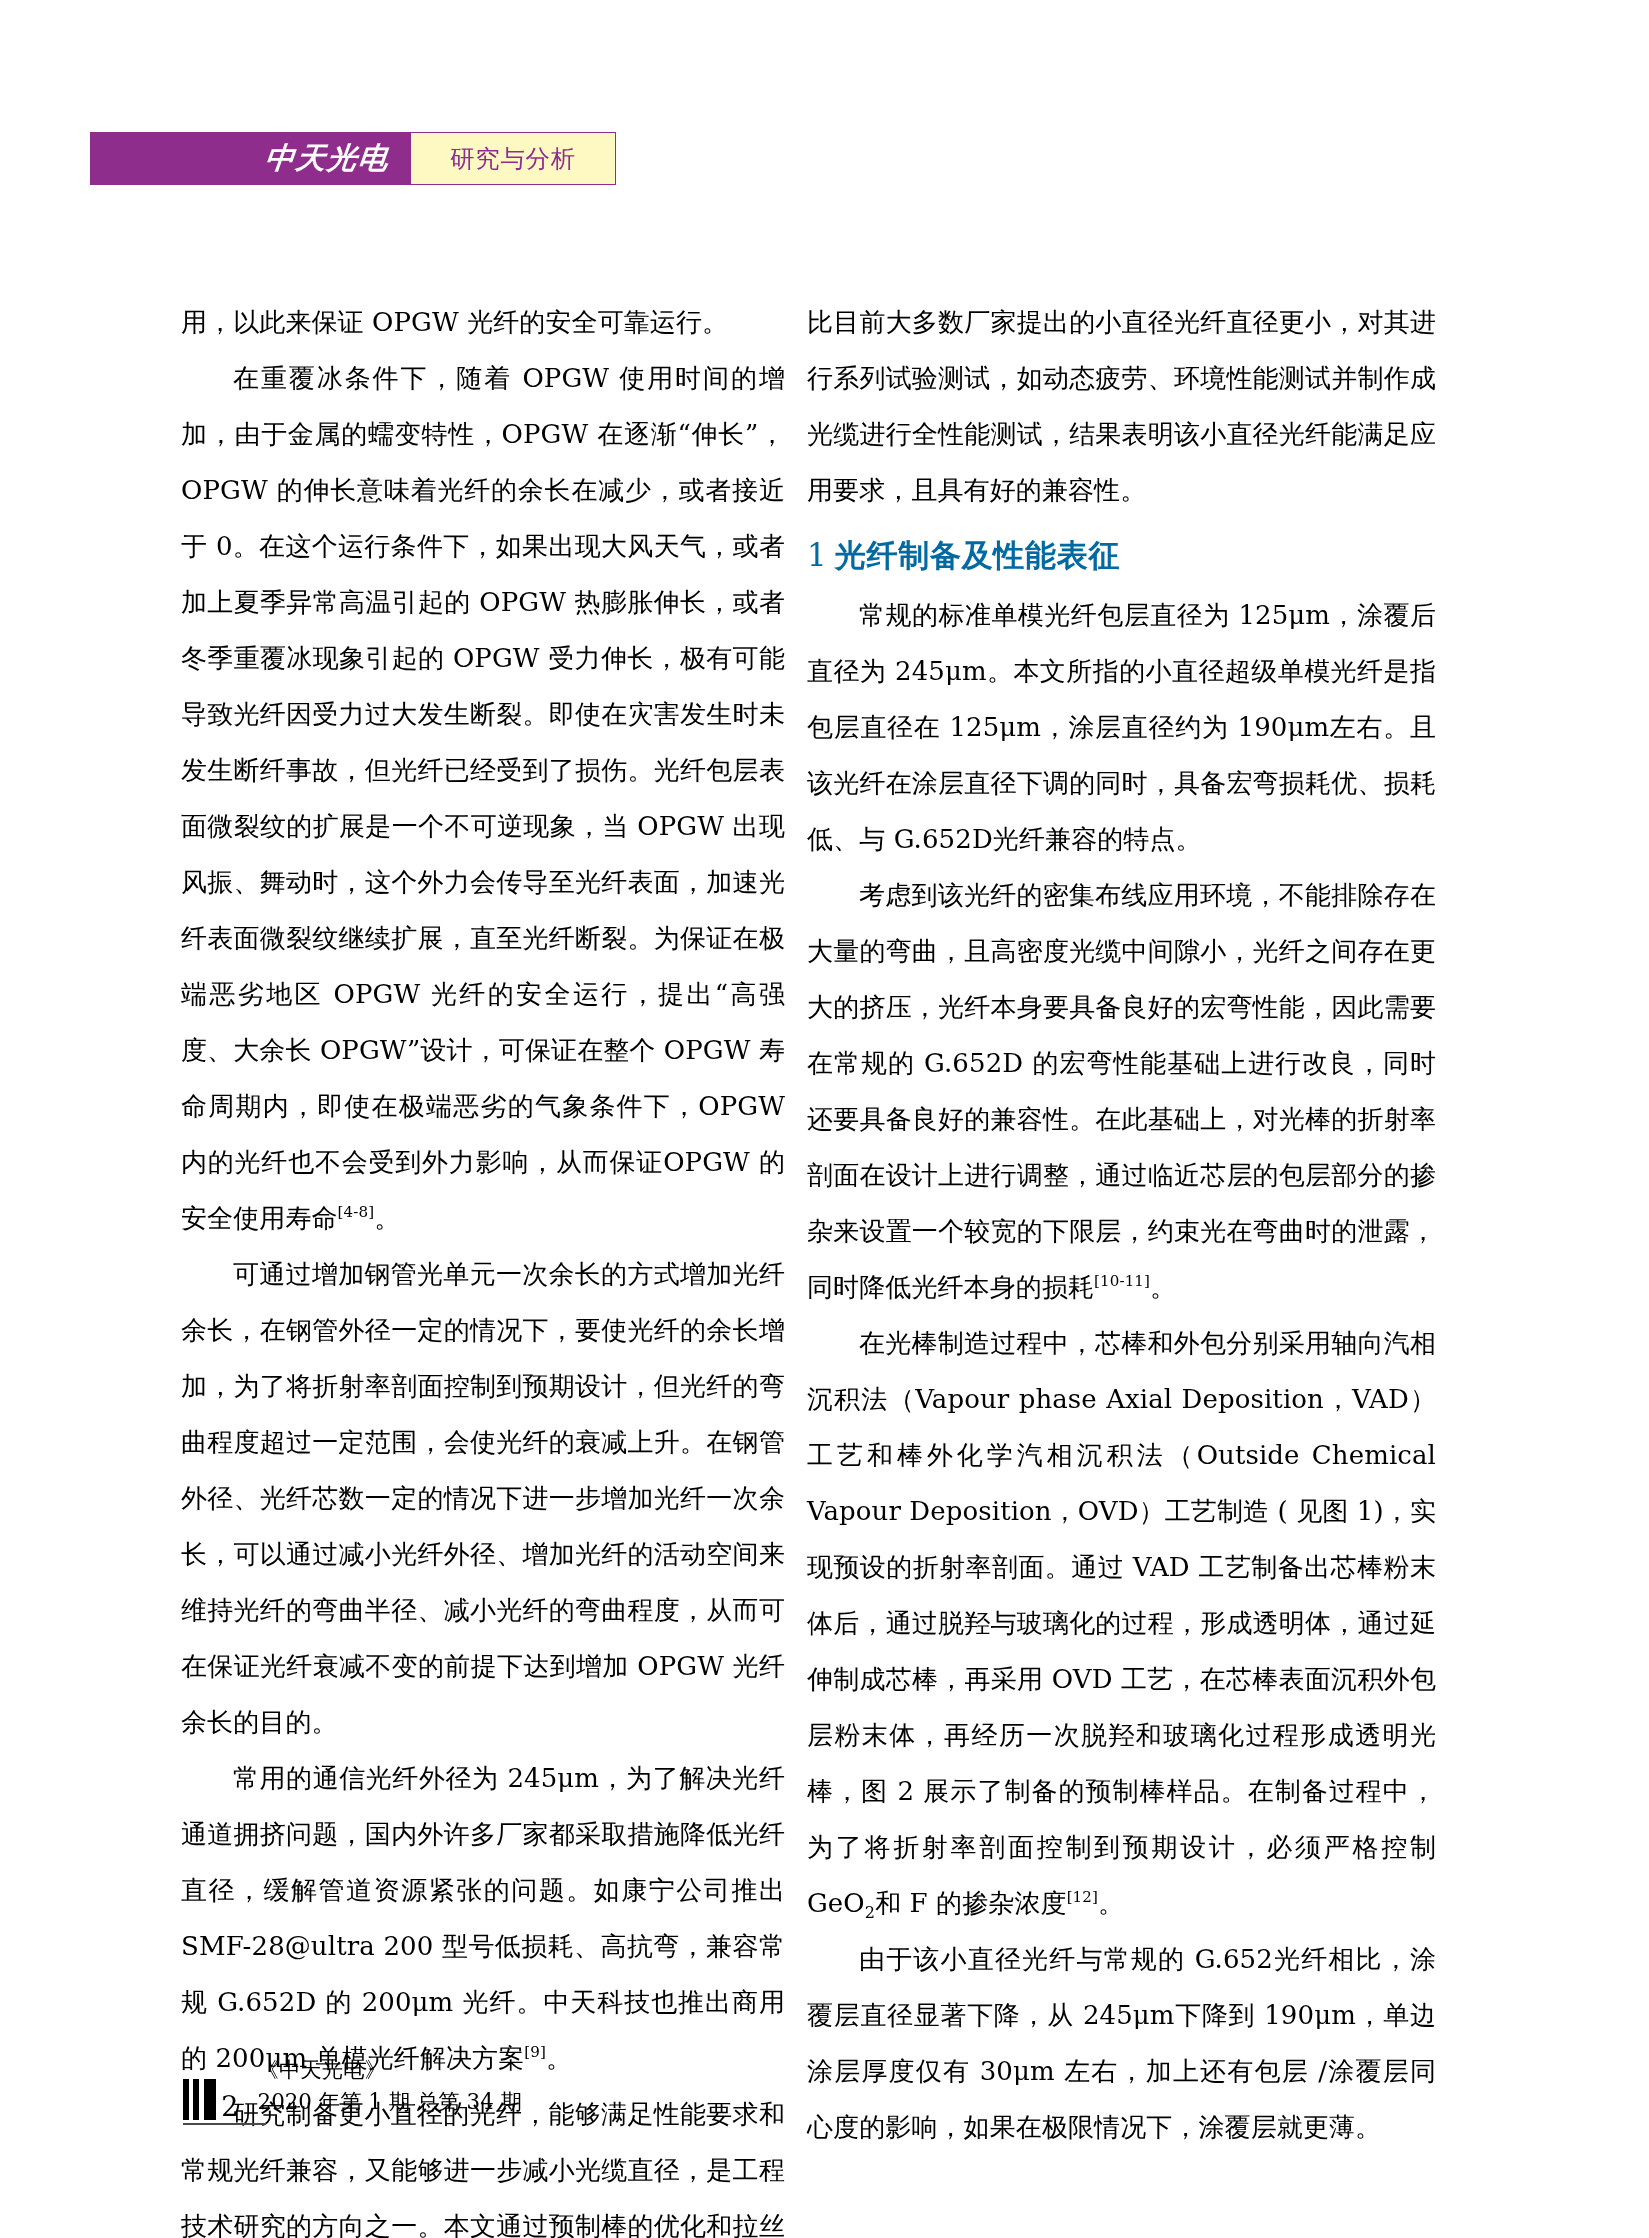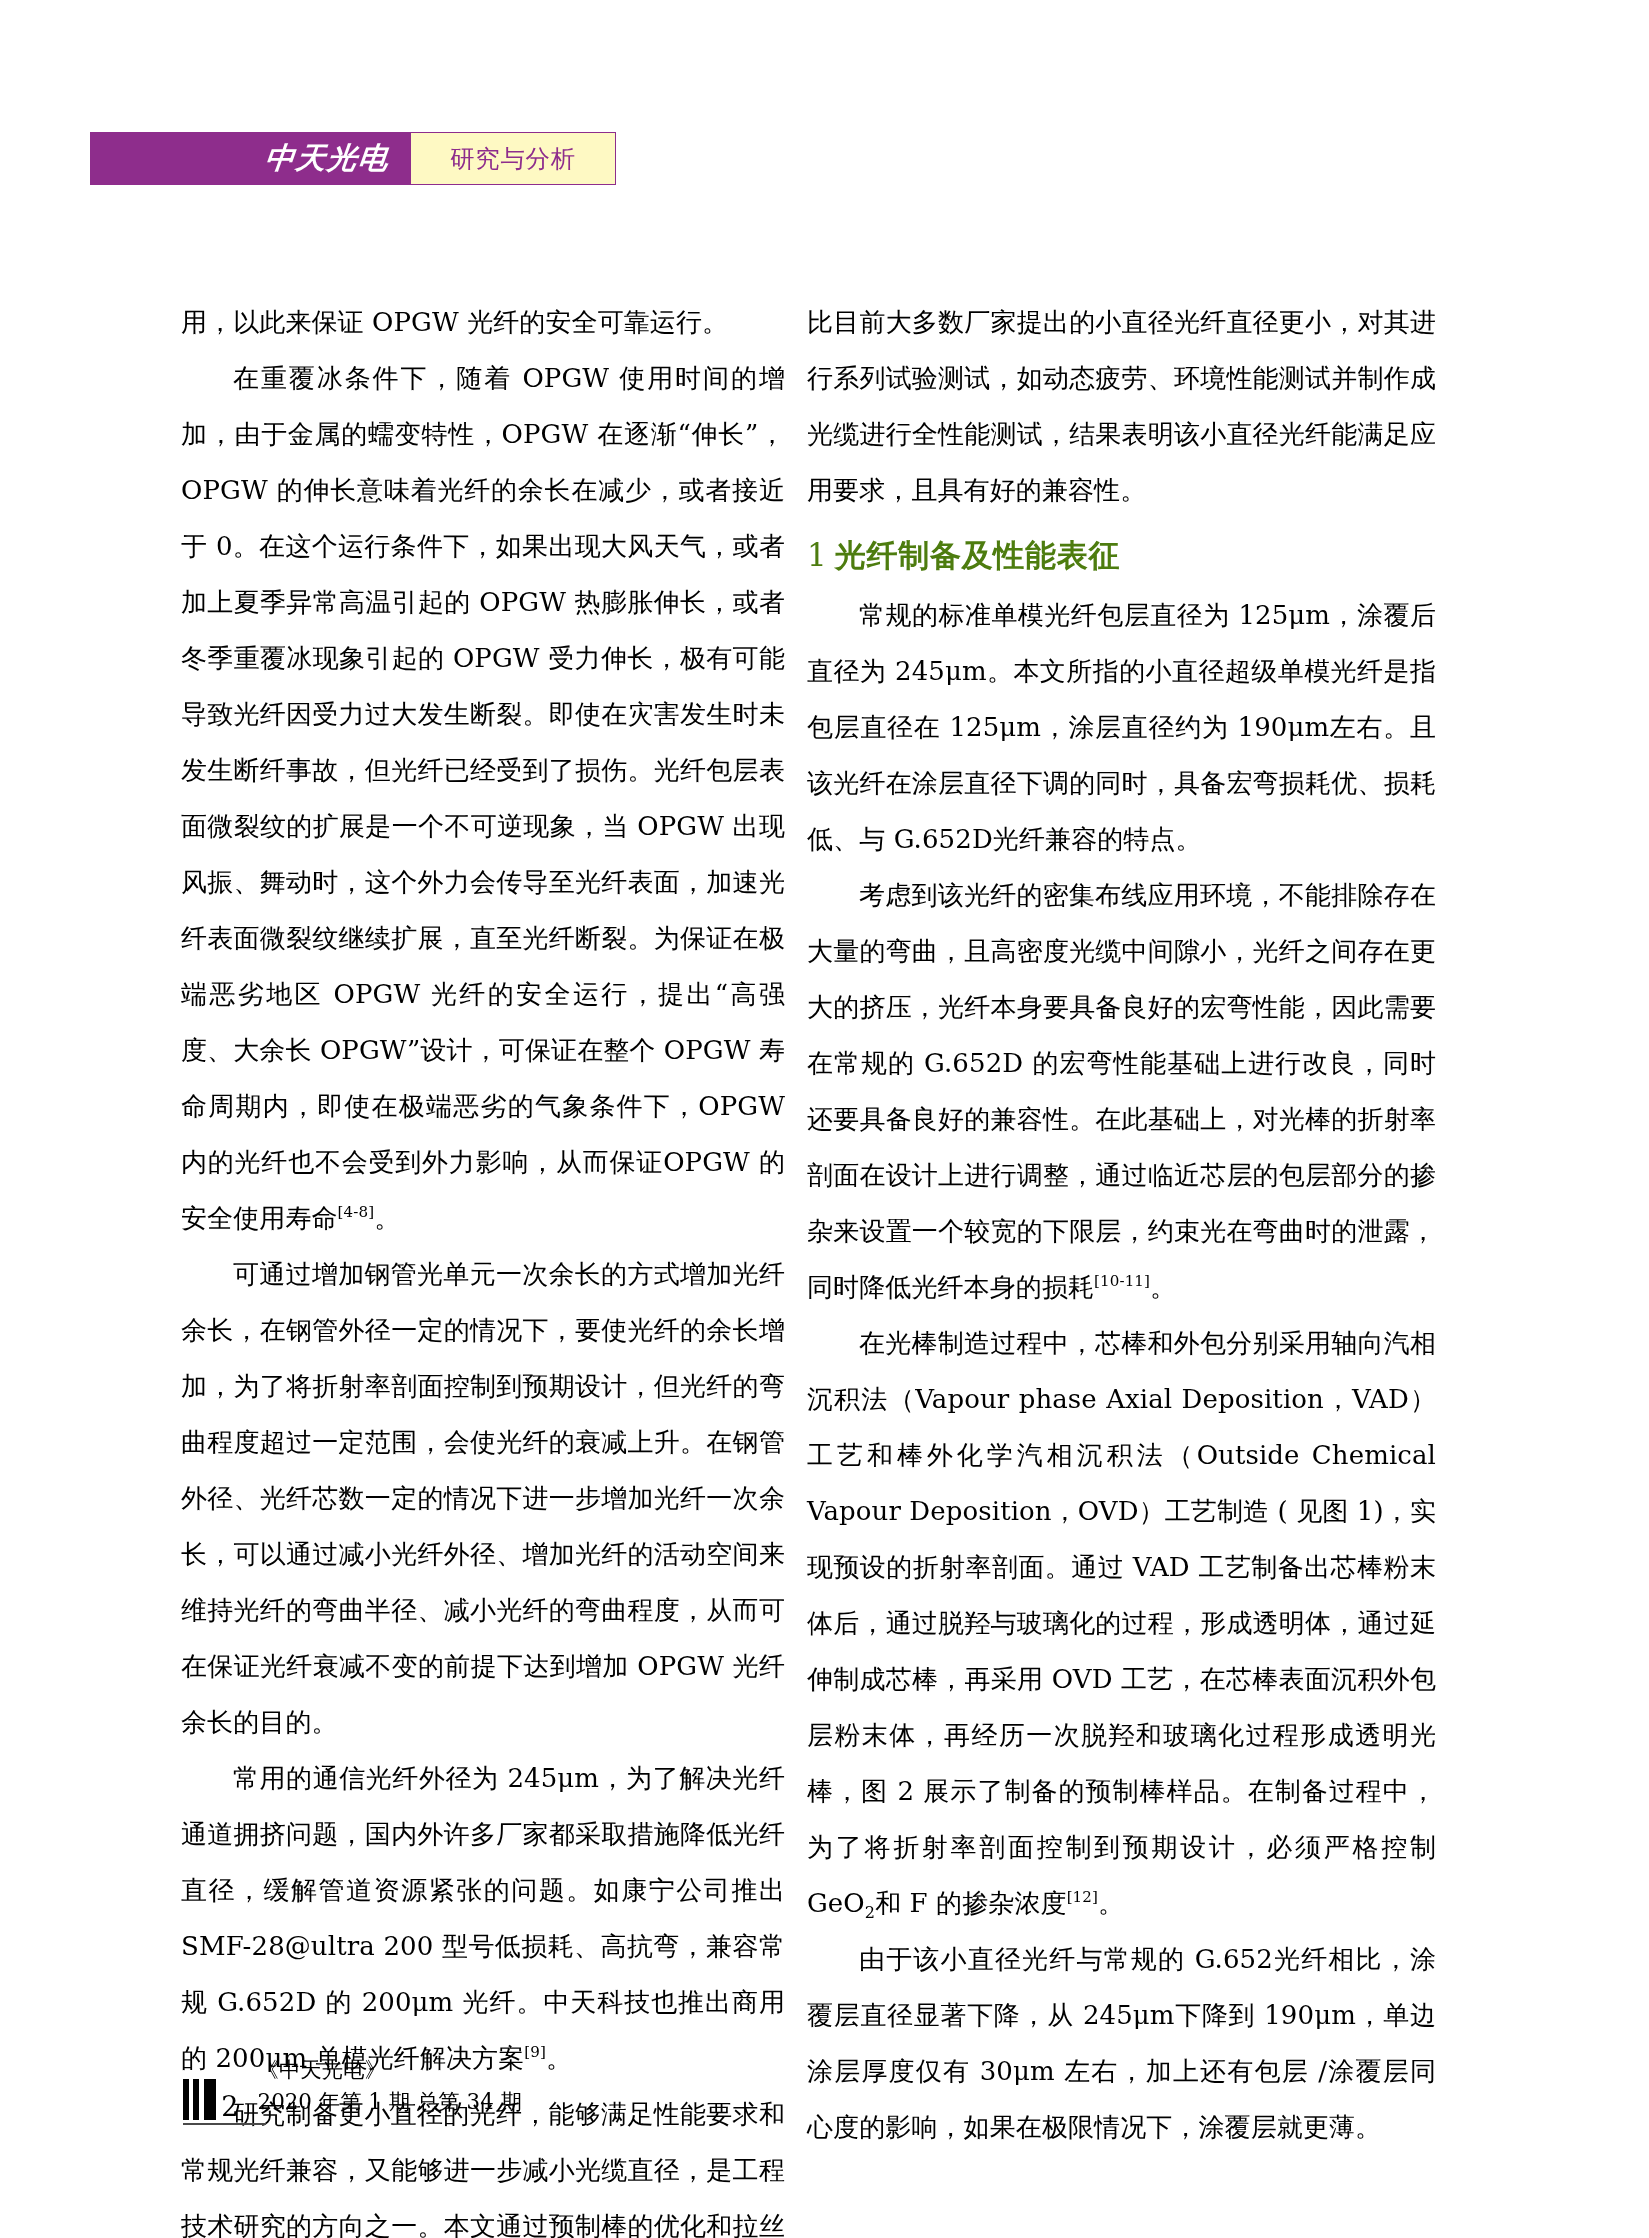--- a/index.html
+++ b/index.html
@@ -82,21 +82,21 @@
     font-family: "DejaVu Serif", "Liberation Serif", serif;
     letter-spacing: 0.1px;
   }
   p.indent { text-indent: 2em; }
 
   h2.sec-head {
     margin: 8.9px 0 4.4px 0;
     font-size: 31px;
     line-height: 56px;
     font-weight: bold;
-    color: #4d7c0f;
+    color: #0369a1;
     font-family: "DejaVu Sans", sans-serif;
     letter-spacing: 0.7px;
   }
   h2.sec-head .num {
     font-family: "DejaVu Serif", serif;
     font-weight: normal;
     margin-right: 7.4px;
   }
   h3.sub-head {
     margin: 7.4px 0 3px 0;

